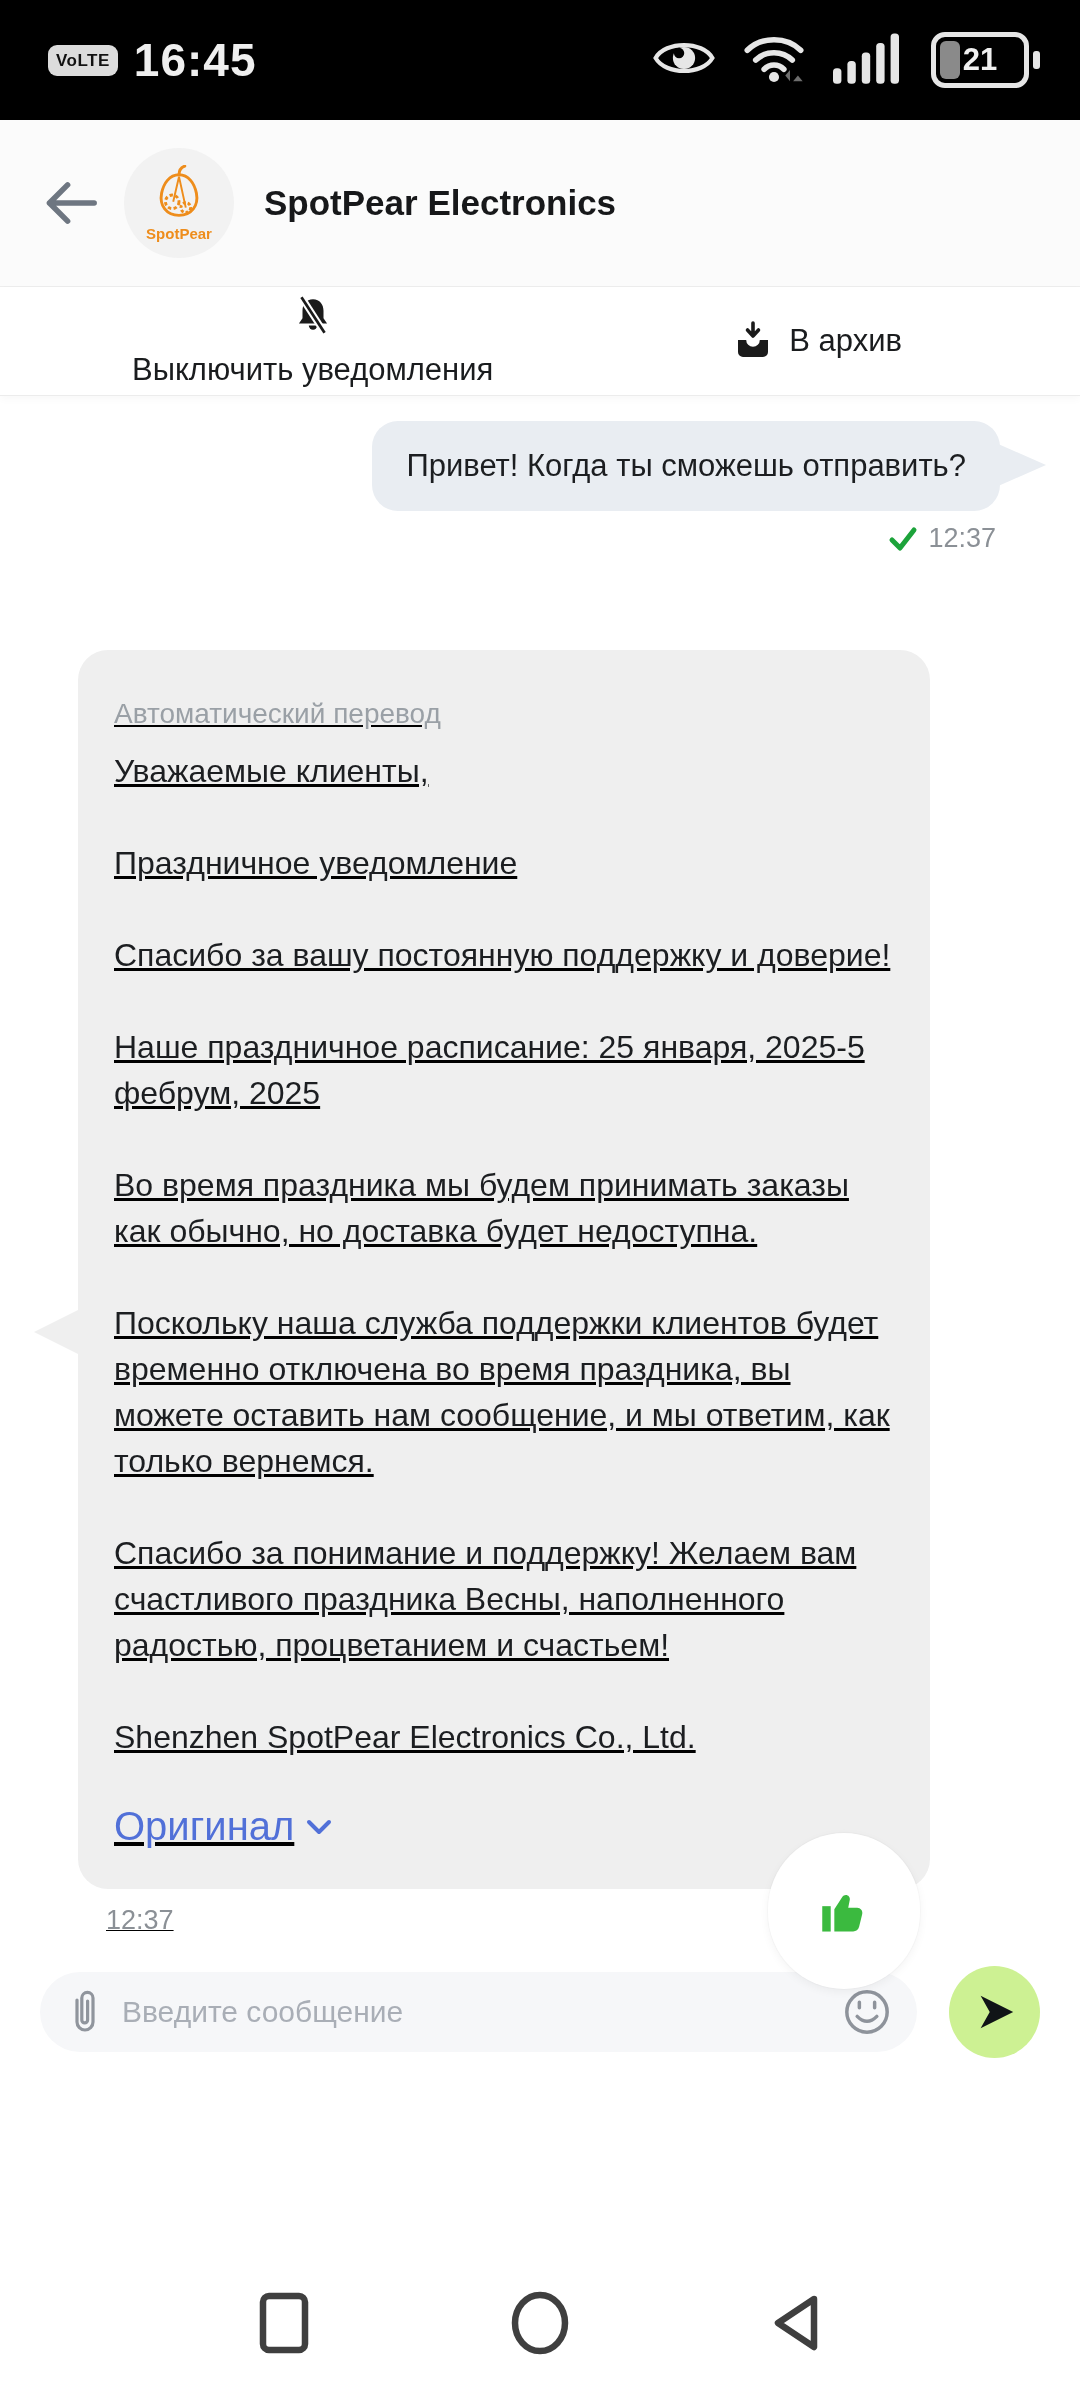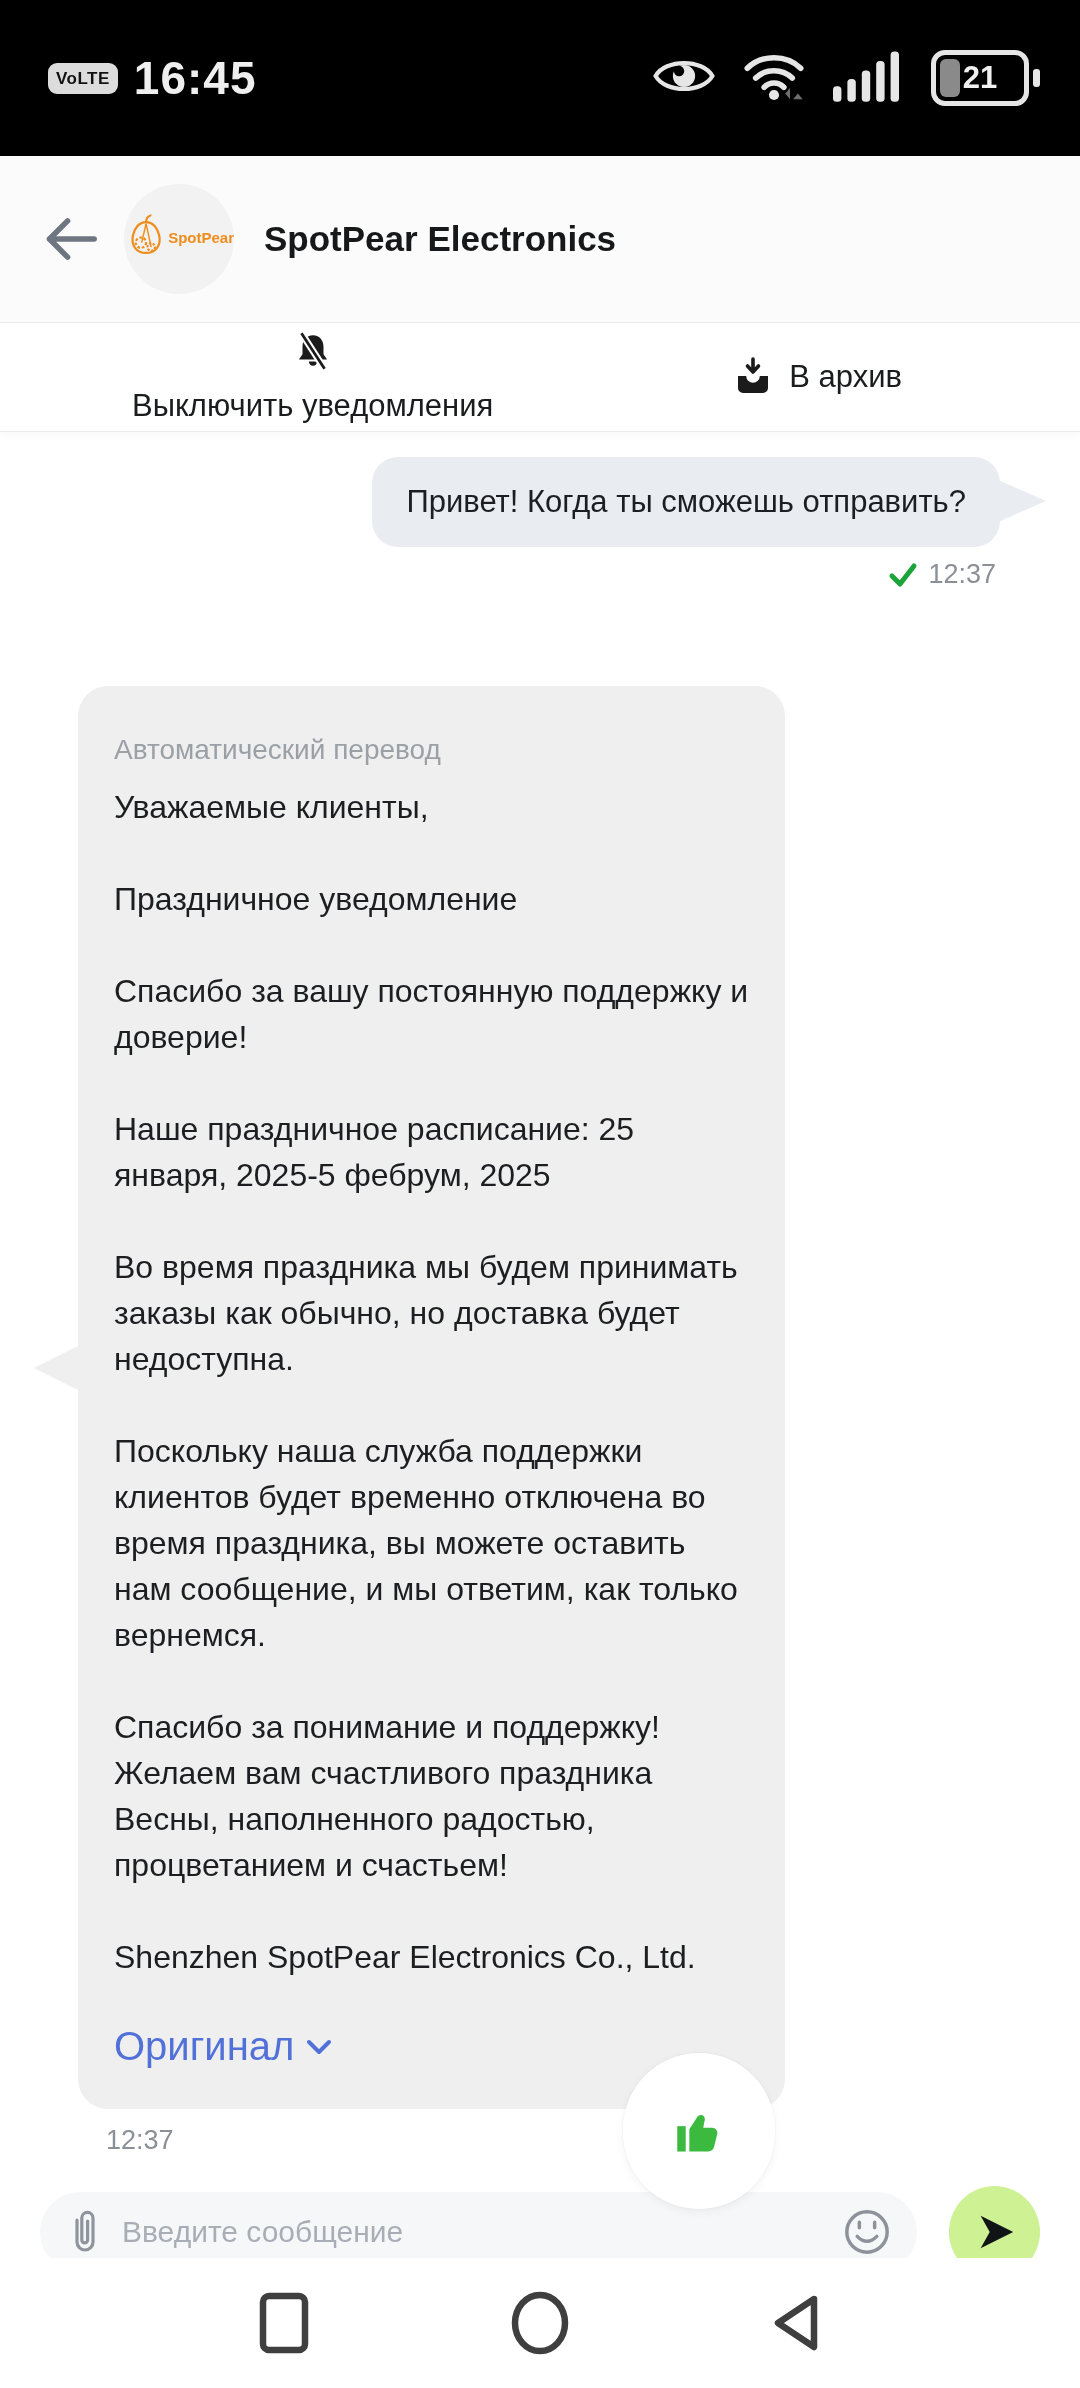--- a/index.html
+++ b/index.html
@@ -3,54 +3,54 @@
 <meta charset="utf-8">
 <style>
   html,body{margin:0;padding:0;background:#777;}
   .screen{
     position:relative;width:1080px;height:2388px;margin:0 auto;
     background:#ffffff;overflow:hidden;
     font-family:"Liberation Sans","DejaVu Sans",sans-serif;
     -webkit-font-smoothing:antialiased;
   }
   
-  .statusbar{height:156px;background:#000;display:flex;align-items:center;color:#ececec;}
+  .statusbar{height:120px;background:#000;display:flex;align-items:center;color:#ececec;}
   .sb-left{display:flex;align-items:center;gap:16px;margin-left:48px;}
   .volte{background:#dcdcdc;color:#111;font-size:17px;font-weight:800;
     padding:7px 8px;border-radius:9px;line-height:1;letter-spacing:.5px;}
   .sb-time{font-size:46px;font-weight:600;color:#efefef;letter-spacing:1px;}
   .sb-right{margin-left:auto;display:flex;align-items:center;gap:26px;margin-right:40px;}
   .batt{position:relative;width:88px;height:46px;border:5px solid #e6e6e6;border-radius:14px;
     display:flex;align-items:center;justify-content:center;}
   .batt-fill{position:absolute;left:4px;top:4px;bottom:4px;width:20px;background:#8a8a8a;border-radius:6px;}
   .batt-txt{position:relative;font-size:31px;font-weight:700;color:#f0f0f0;z-index:1;}
   .batt-pip{width:7px;height:18px;background:#e6e6e6;border-radius:3px;margin-left:4px;}
   
   .header{height:166px;background:#fbfbfb;display:flex;align-items:center;border-bottom:1px solid #ededed;}
   .back{margin:0 18px 0 34px;width:72px;height:72px;display:flex;align-items:center;justify-content:center;}
-  .avatar{width:110px;height:110px;border-radius:50%;background:#f2f2f2;display:flex;flex-direction:row;
+  .avatar{width:110px;height:110px;border-radius:50%;background:#f2f2f2;display:flex;flex-direction:column;
     align-items:center;justify-content:center;overflow:hidden;}
   .avatar-name{font-size:15px;font-weight:700;color:#ee8d1c;margin-top:-4px;}
   .title{font-size:35px;font-weight:700;color:#17181a;margin-left:30px;}
   
   .actionbar{height:108px;background:#fff;display:flex;align-items:center;
     box-shadow:0 1px 0 #ececec,0 4px 8px rgba(0,0,0,.03);}
   .ab-item{display:flex;align-items:center;gap:16px;font-size:31px;color:#1a1c1e;}
   .ab-item.mute{margin-left:132px;flex-direction:column;}
   .ab-item.archive{margin-left:auto;margin-right:178px;}
   
   .chat{background:#fff;}
   .row-out{display:flex;justify-content:flex-end;margin:26px 80px 0 0;}
   .bubble-out{position:relative;background:#e9edf2;border-radius:26px;padding:27px 34px;
     font-size:31px;color:#1c1e21;max-width:820px;line-height:36px;}
   .tail-out{position:absolute;right:-46px;top:22px;width:0;height:0;
     border-top:22px solid transparent;border-bottom:22px solid transparent;border-left:50px solid #e9edf2;}
   .meta-out{display:flex;justify-content:flex-end;align-items:center;gap:10px;margin:12px 84px 0 0;}
   .msg-time{font-size:27px;color:#8b9096;}
-  .msg-in{margin:96px 0 0 78px;width:707px;}
+  .msg-in{margin:96px 0 0 78px;width:852px;text-decoration:underline;}
   .bubble-in{position:relative;background:#efefef;border-radius:30px;padding:48px 36px 40px 36px;}
   .tail-in{position:absolute;left:-44px;top:658px;width:0;height:0;
     border-top:24px solid transparent;border-bottom:24px solid transparent;border-right:48px solid #efefef;}
   .trans-label{font-size:28px;color:#9aa0a6;margin:0 0 18px 0;}
   .bubble-in p{margin:0 0 46px 0;font-size:32px;line-height:46px;color:#1c1e21;}
   .bubble-in p.last{margin-bottom:6px;}
   .orig-link{display:flex;align-items:center;gap:12px;font-size:40px;color:#5170d8;cursor:pointer;margin-top:44px;}
   .thumb-btn{position:absolute;right:10px;bottom:-100px;width:152px;height:156px;background:#fff;
     border-radius:78px;display:flex;align-items:center;justify-content:center;
     box-shadow:0 0 0 1px rgba(0,0,0,.02),0 3px 10px rgba(0,0,0,.05);z-index:2;}

